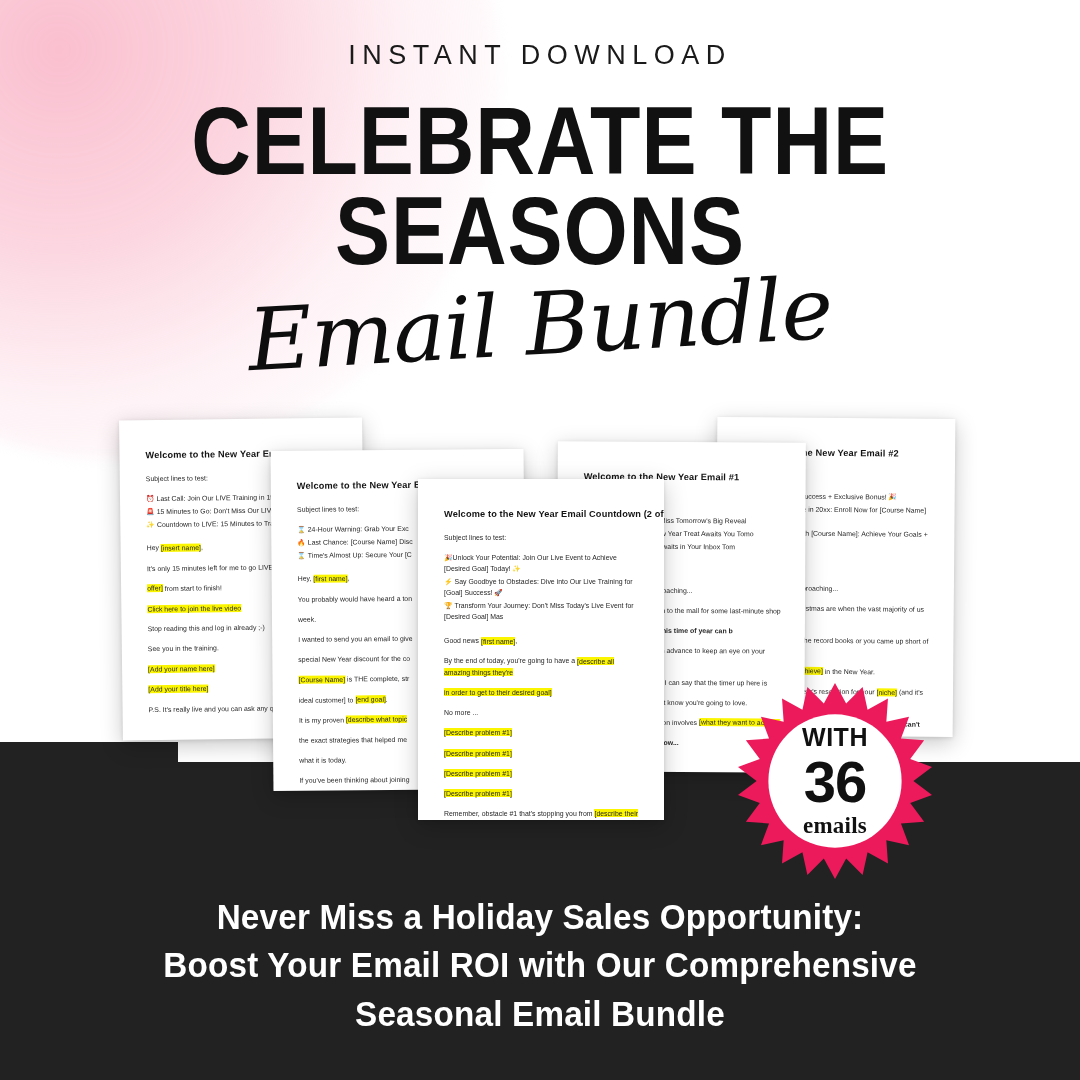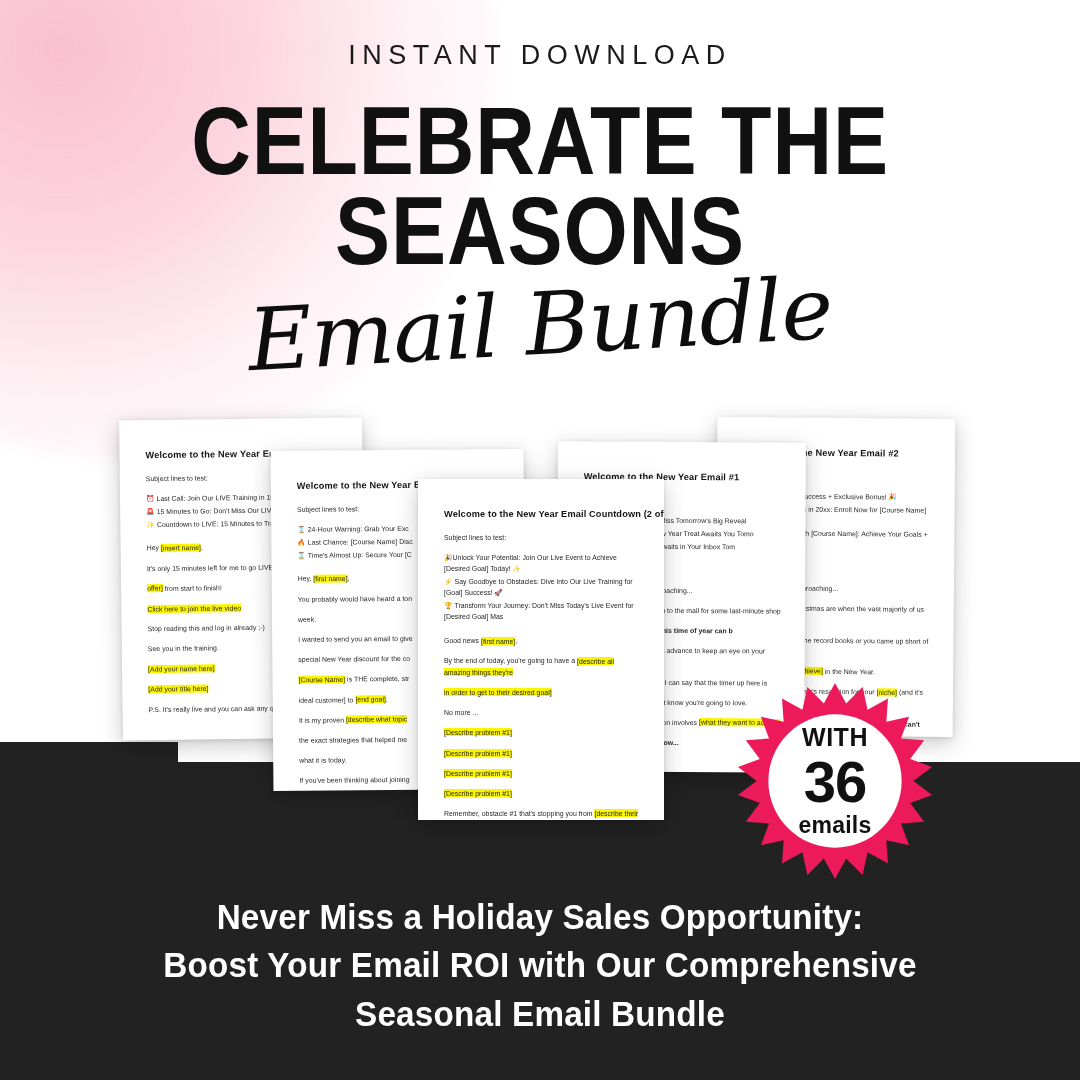--- a/index.html
+++ b/index.html
@@ -145,21 +145,21 @@
     position: absolute;
     left: 0; top: 0; width: 100%; height: 100%;
     display: flex; flex-direction: column;
     align-items: center; justify-content: center;
     color: #111111;
     line-height: 1;
     text-align: right;
   }
   .badge-with  { font-size: 25px; font-weight: 700; letter-spacing: 0.5px; margin-bottom: 2px; }
   .badge-num   { font-size: 58px; font-weight: 700; letter-spacing: -1px; margin: 1px 0 3px; }
-  .badge-unit  { font-size: 23px; font-weight: 700; letter-spacing: 0.2px; }
+  .badge-unit  { font-size: 23px; font-weight: 700; letter-spacing: 0.2px; font-family: Liberation Serif, serif; }
 
   
   .footer {
     position: absolute;
     left: 0; right: 0; top: 893px;
     text-align: center;
     color: #ffffff;
     font-family: "Liberation Sans", sans-serif;
     font-weight: 700;
     font-size: 35px;

